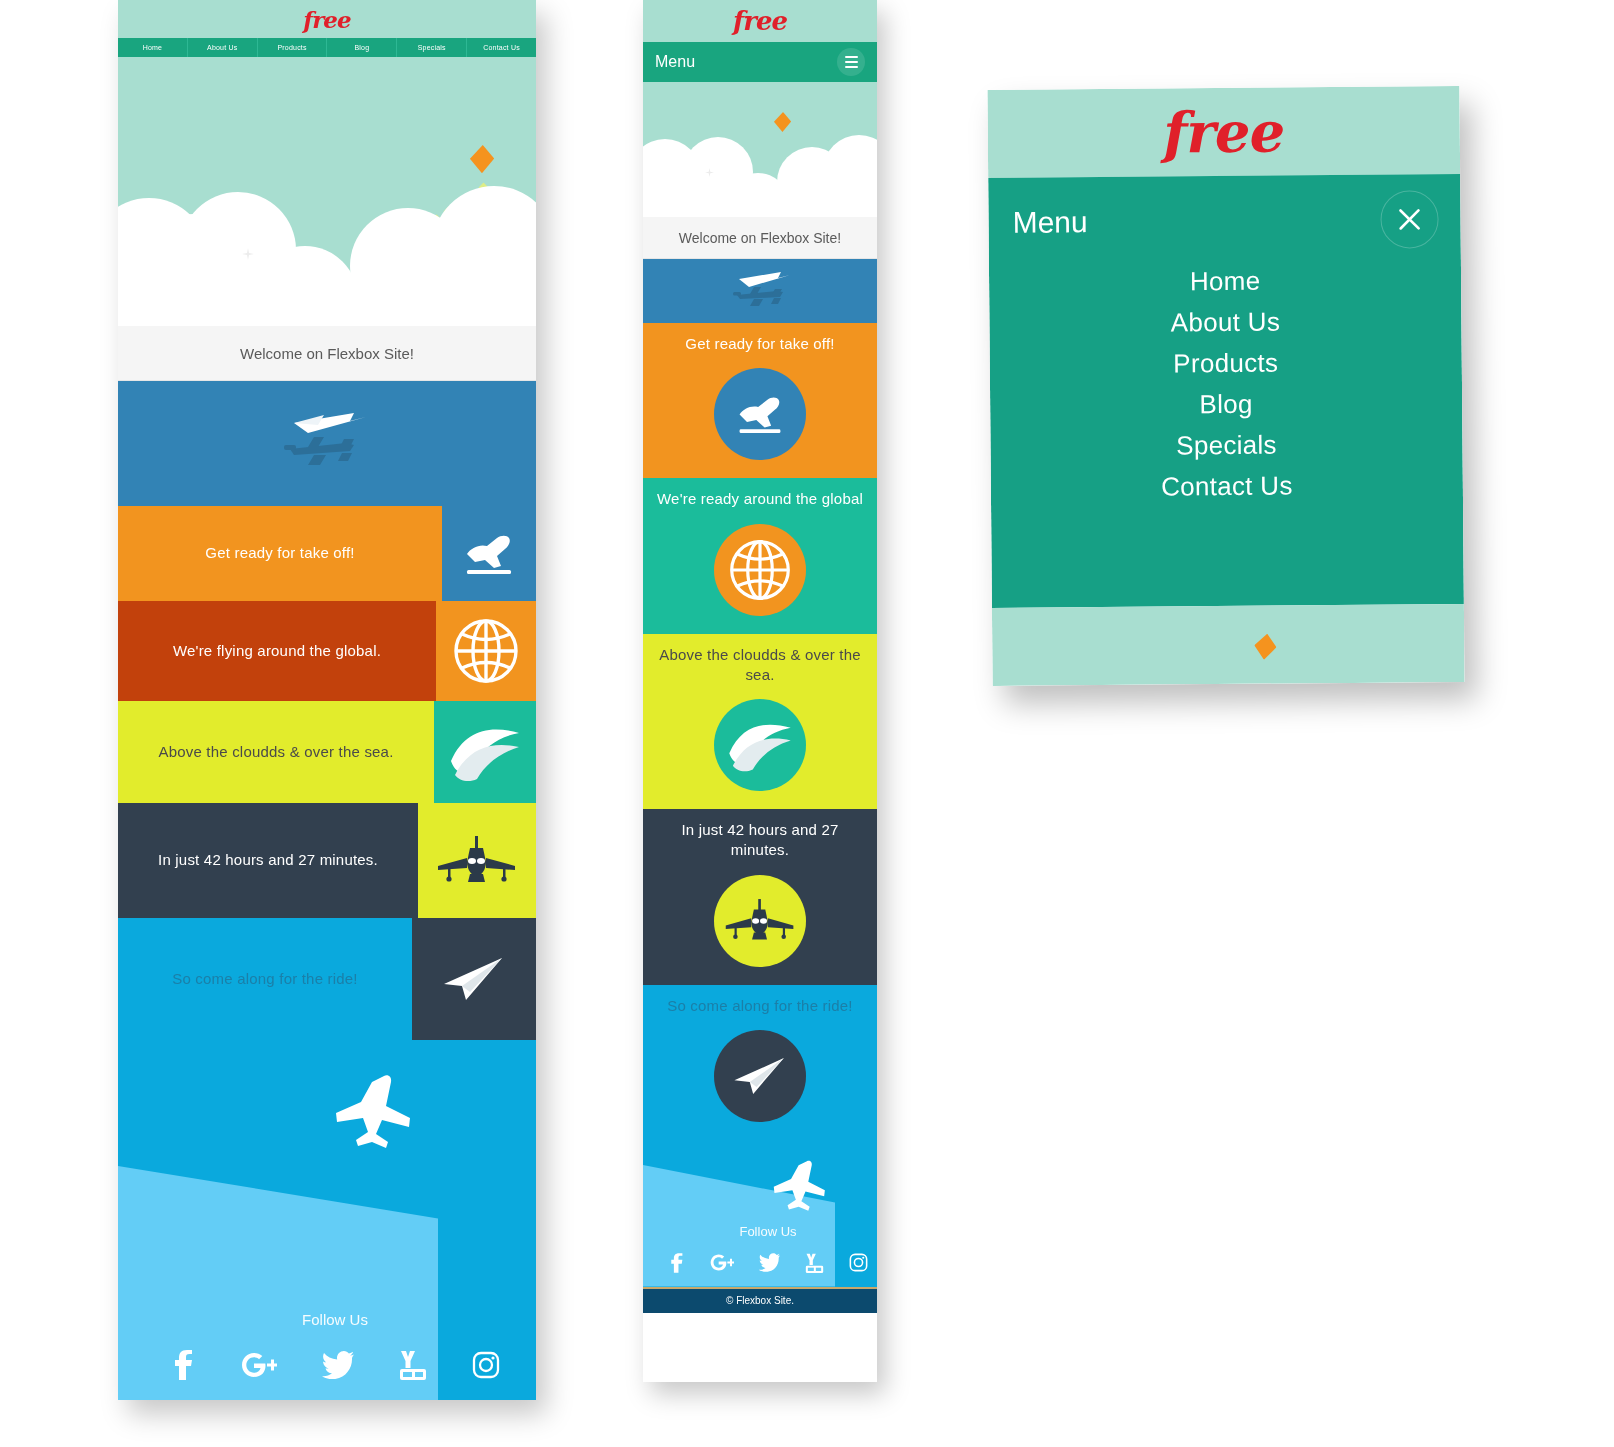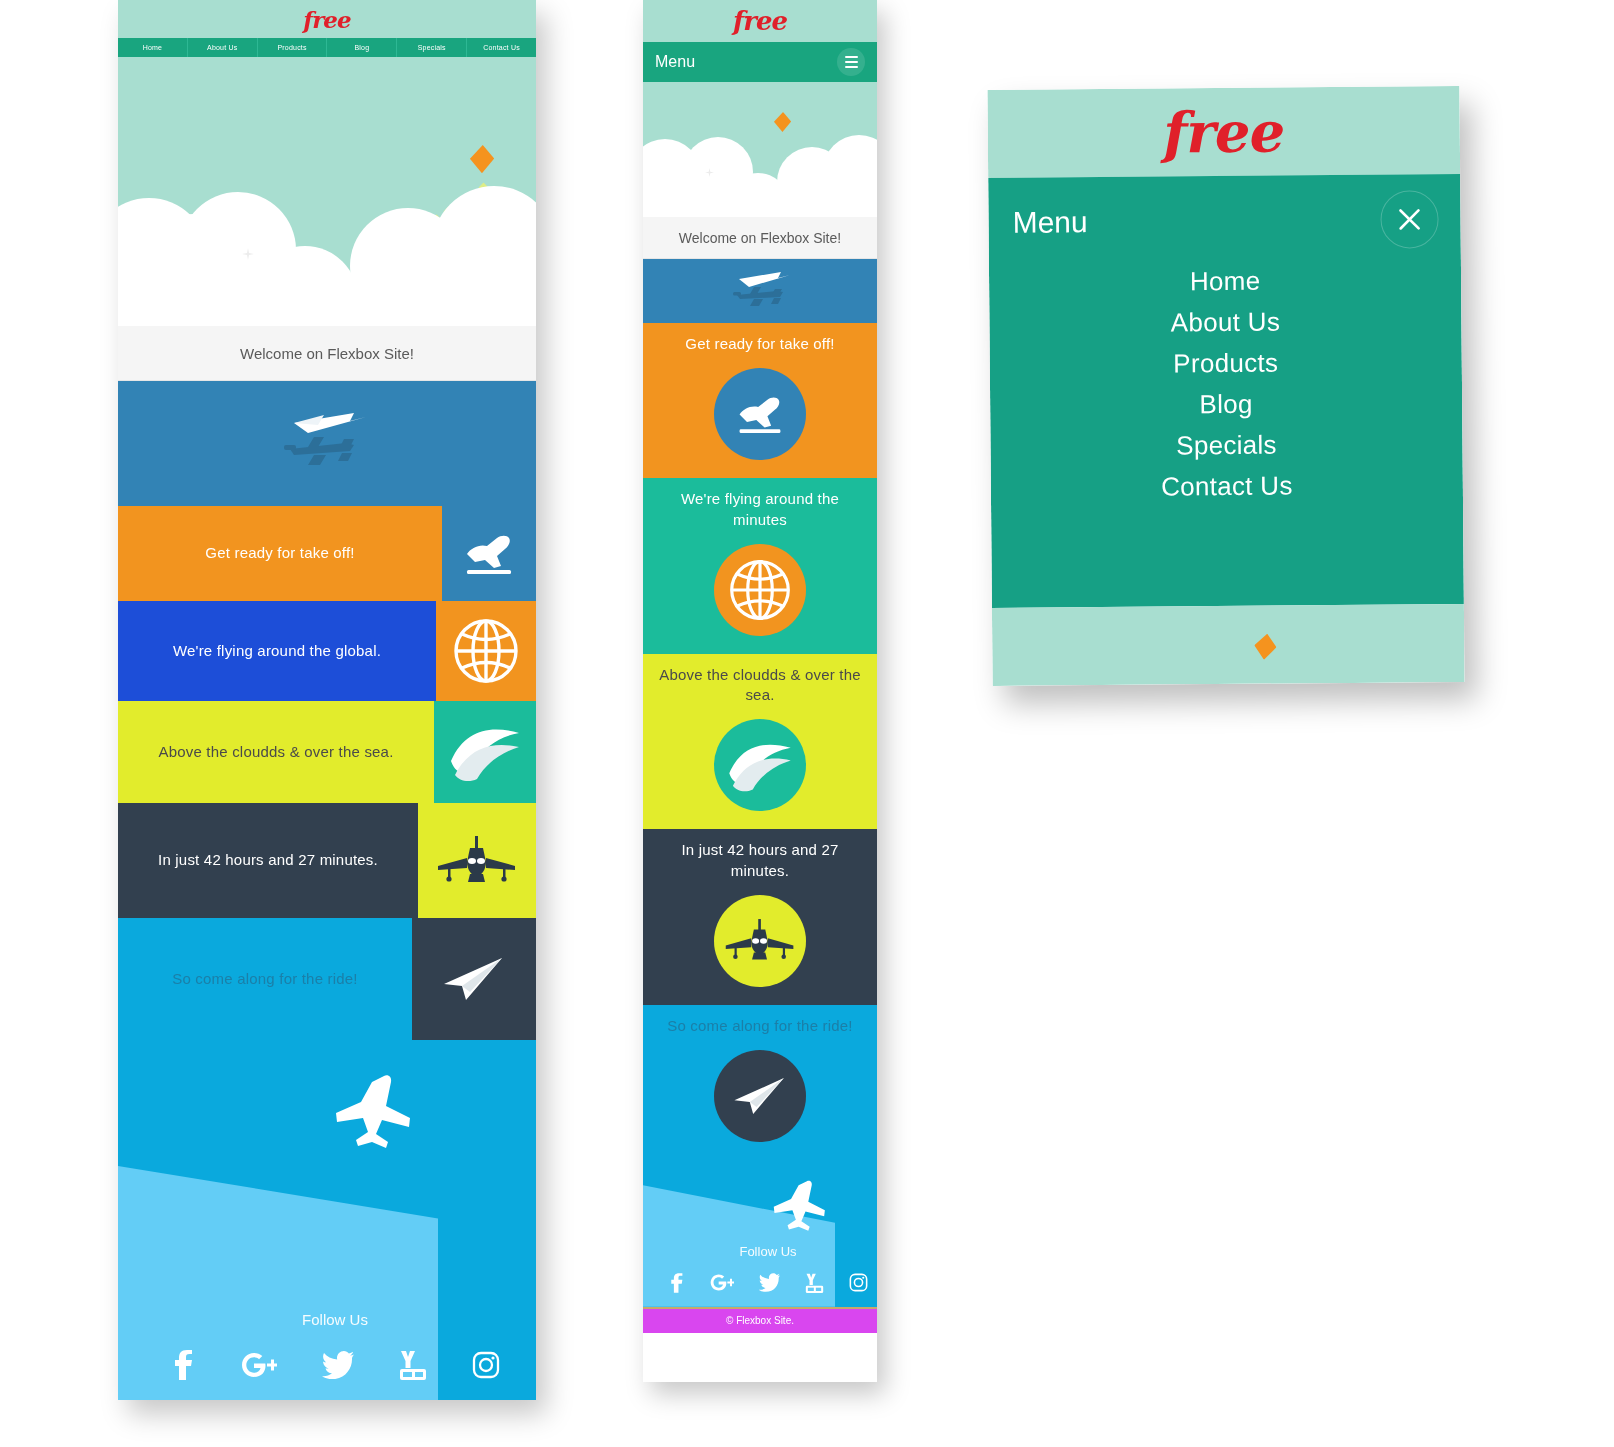--- a/index.html
+++ b/index.html
@@ -148,21 +148,21 @@
     display:flex; align-items:center; justify-content:center;
     margin: 14px 0 18px;
   }
   .m-outro { position: relative; background:#0aa9dd; overflow:hidden; }
   .m-sea {
     position: absolute; left:-8px; bottom:0; width: 200px; height: 150px;
     background:#63cdf6;
     clip-path: polygon(0% 18%, 100% 44%, 100% 100%, 0% 100%);
   }
   .m-copy {
-    height: 26px; background:#d946ef; border-top: 2px solid #c8a86b;
+    height: 26px; background:#0c4a6e; border-top: 2px solid #c8a86b;
     display:flex; align-items:center; justify-content:center;
     color:#fff; font-size: 10px;
   }
 
   
   #panel-menu {
     position: absolute; left: 990px; top: 88px;
     width: 472px; height: 596px;
     background: #ffffff;
     box-shadow: 12px 18px 30px rgba(0,0,0,.25);
@@ -262,21 +262,21 @@
       <div class="txt sec-text" style="width:324px;height:95px;background:#f2941f;color:#ffffff;">Get ready for take off!</div>
       <div class="ico" style="width:94px;height:95px;background:#3283b5;">
         <svg width="56" height="48" viewBox="0 0 56 48">
           <path d="M6 24 C10 18 18 14 26 16 L36 8 C40 5 46 5 48 8 C50 11 48 16 44 19 L36 26 L40 36 L33 38 L24 30 L14 32 Z" fill="#fff"></path>
           <rect x="6" y="40" width="44" height="4" rx="1.5" fill="#fff"></rect>
         </svg>
       </div>
     </div>
 
     <div class="d-row">
-      <div class="txt sec-text" style="width:318px;height:100px;background:#1d4ed8;color:#ffffff;">We're flying around the global.</div>
+      <div class="txt sec-text" style="width:318px;height:100px;background:#c2410c;color:#ffffff;">We're flying around the global.</div>
       <div class="ico" style="width:100px;height:100px;background:#f2941f;">
         <svg width="70" height="70" viewBox="0 0 70 70" fill="none" stroke="#fff" stroke-width="3.4">
           <circle cx="35" cy="35" r="30"></circle>
           <ellipse cx="35" cy="35" rx="13" ry="30"></ellipse>
           <line x1="5" y1="35" x2="65" y2="35"></line>
           <path d="M11 18 Q35 29 59 18"></path>
           <path d="M11 52 Q35 41 59 52"></path>
           <line x1="35" y1="5" x2="35" y2="65"></line>
         </svg>
       </div>
@@ -418,21 +418,21 @@
       <div class="label sec-text" style="color:#ffffff;">Get ready for take off!</div>
       <div class="m-circle" style="width:92px;height:92px;background:#3283b5;">
         <svg width="52" height="45" viewBox="0 0 56 48">
           <path d="M6 24 C10 18 18 14 26 16 L36 8 C40 5 46 5 48 8 C50 11 48 16 44 19 L36 26 L40 36 L33 38 L24 30 L14 32 Z" fill="#fff"></path>
           <rect x="6" y="40" width="44" height="4" rx="1.5" fill="#fff"></rect>
         </svg>
       </div>
     </div>
 
     <div class="m-sec" style="background:#1bbc9b;">
-      <div class="label sec-text" style="color:#ffffff;">We're flying around the minutes</div>
+      <div class="label sec-text" style="color:#ffffff;">We're ready around the global</div>
       <div class="m-circle" style="width:92px;height:92px;background:#f2941f;">
         <svg width="66" height="66" viewBox="0 0 70 70" fill="none" stroke="#fff" stroke-width="3.4">
           <circle cx="35" cy="35" r="30"></circle>
           <ellipse cx="35" cy="35" rx="13" ry="30"></ellipse>
           <line x1="5" y1="35" x2="65" y2="35"></line>
           <path d="M11 18 Q35 29 59 18"></path>
           <path d="M11 52 Q35 41 59 52"></path>
           <line x1="35" y1="5" x2="35" y2="65"></line>
         </svg>
       </div>

